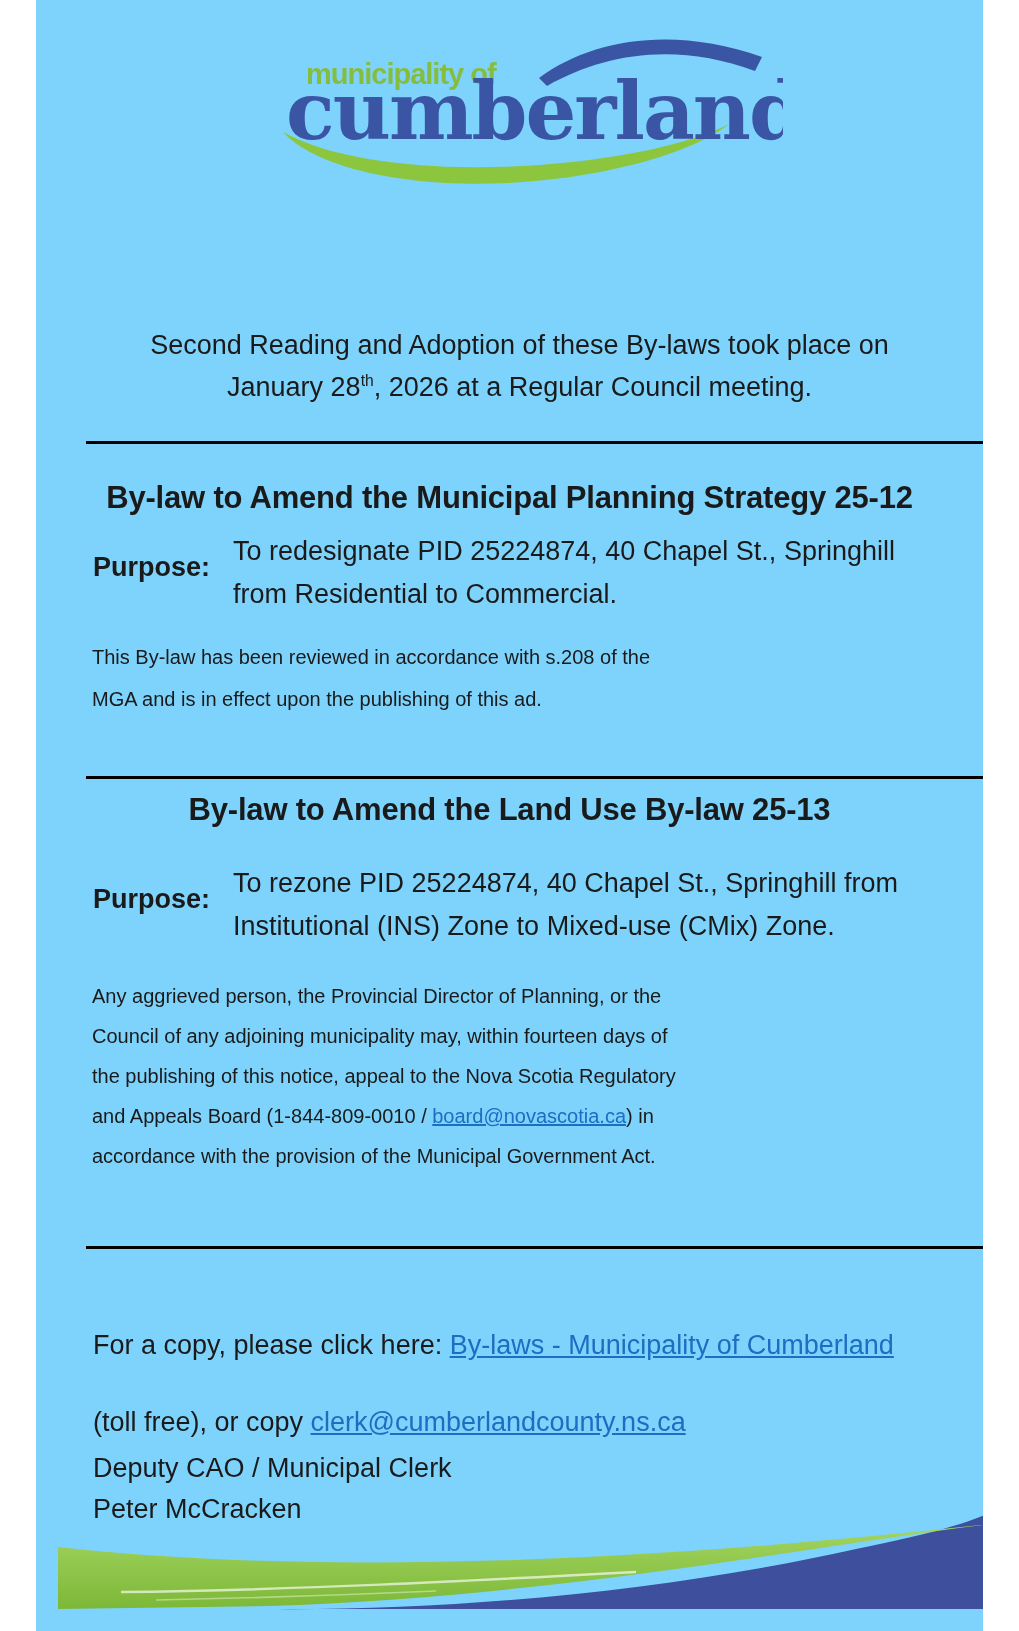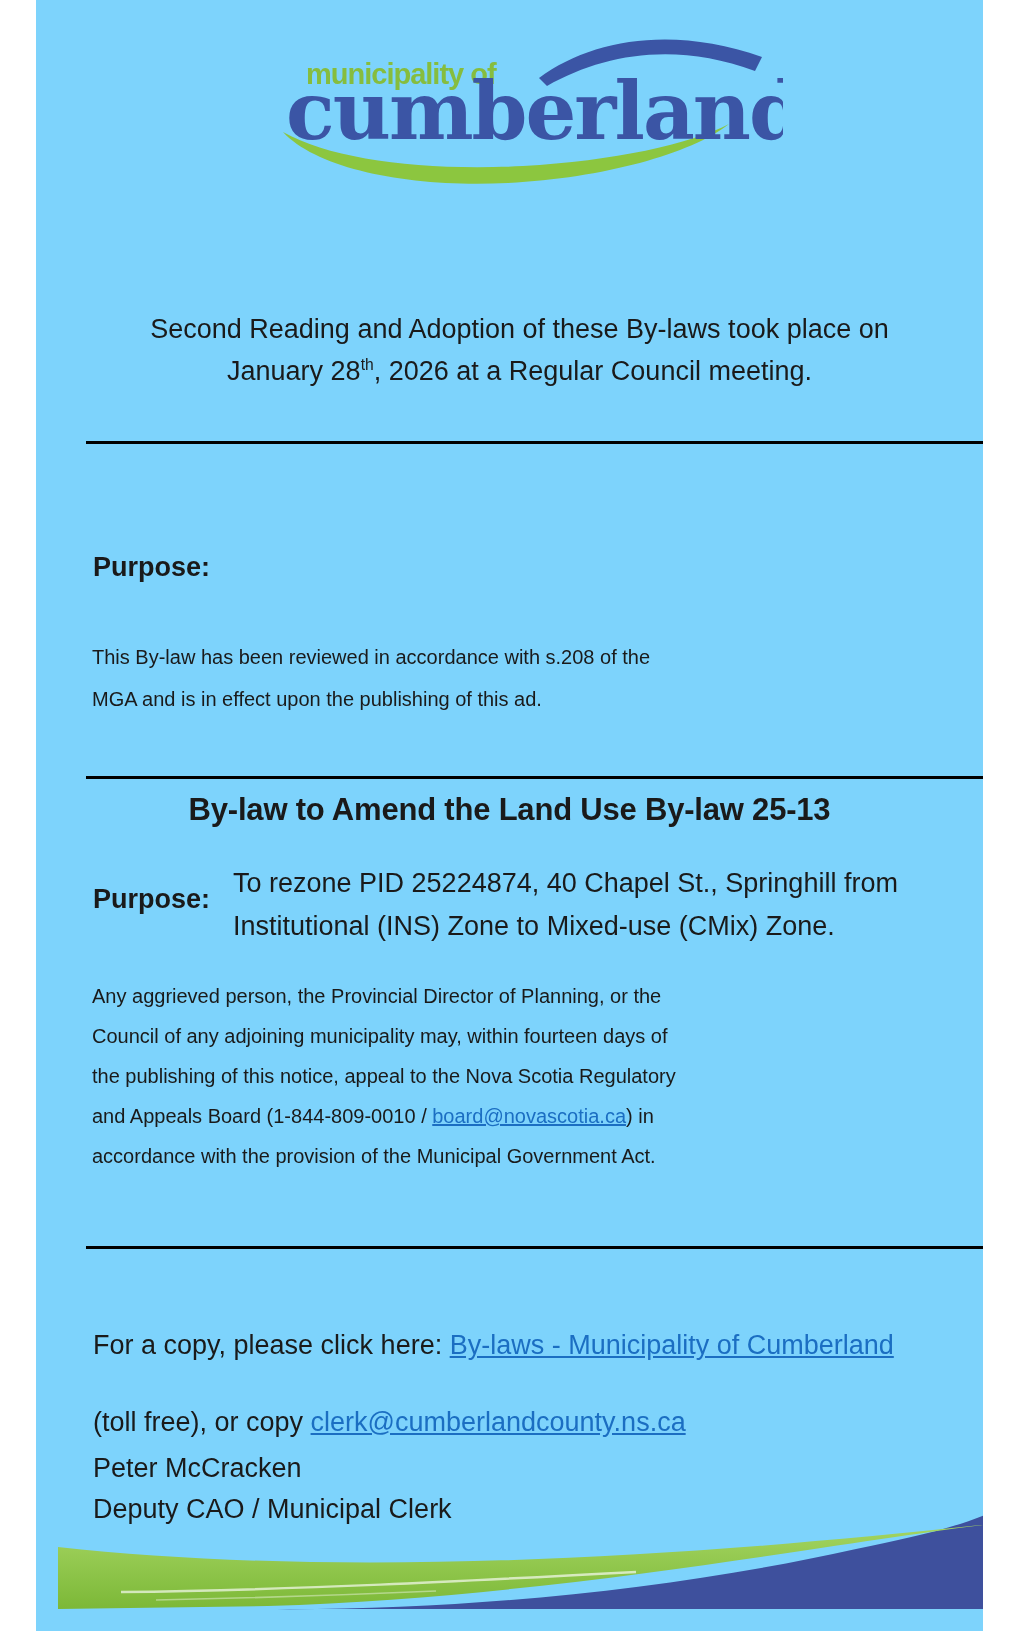--- a/index.html
+++ b/index.html
@@ -18,21 +18,21 @@
   .centered{left:0;right:0;text-align:center;}
   .prelines{white-space:pre-line;}
 
   .doc-title{
     top:226px;
     font-size:41px;
     font-weight:bold;
     letter-spacing:.2px;
   }
   .intro{
-    top:308px;
+    top:324px;
     font-size:27px;
     line-height:42px;
     margin-left:20px;
   }
   .intro sup{font-size:58%;vertical-align:super;line-height:0;}
 
   .rule{
     left:50px;width:923px;height:3px;
     background:#000;border:none;margin:0;
   }
@@ -110,23 +110,26 @@
   </svg>
 
 
   <div class="abs layer centered intro">
     <span class="prelines">Second Reading and Adoption of these By-laws took place on
 January 28</span><sup>th</sup><span>, 2026 at a Regular Council meeting.</span>
   </div>
 
   <div class="abs layer rule rule1"></div>
 
+  <div class="abs layer centered section-heading heading1">By-law to Amend the Municipal Planning Strategy 25-12</div>
 
   <div class="abs layer purpose purpose1">
     <span class="purpose-label">Purpose:</span>
+    <span class="purpose-text prelines">To redesignate PID 25224874, 40 Chapel St., Springhill
+from Residential to Commercial.</span>
   </div>
 
   <div class="abs layer bodytext body1 prelines">This By-law has been reviewed in accordance with s.208 of the
 MGA and is in effect upon the publishing of this ad.</div>
 
   <div class="abs layer rule rule2"></div>
 
   <div class="abs layer centered section-heading heading2">By-law to Amend the Land Use By-law 25-13</div>
 
   <div class="abs layer purpose purpose2">
@@ -148,22 +151,22 @@
   <div class="abs layer contact">
     <div class="contact-line">
       <span>For a copy, please click here: </span><a class="doclink">By-laws - Municipality of Cumberland</a>
     </div>
     <div class="contact-line">
       <span>(toll free), or copy </span><a class="doclink">clerk@cumberlandcounty.ns.ca</a>
     </div>
   </div>
 
   <div class="abs layer signature">
+    <div>Deputy CAO / Municipal Clerk</div>
     <div>Peter McCracken</div>
-    <div>Deputy CAO / Municipal Clerk</div>
   </div>
 
   <svg class="abs bg footer-svg" width="1019" height="200" viewBox="0 0 1019 200">
     <defs>
       <linearGradient id="greenGrad" x1="0" y1="0" x2="0" y2="1">
         <stop offset="0" stop-color="#a5d562"></stop>
         <stop offset="1" stop-color="#7cb837"></stop>
       </linearGradient>
     </defs>
 

